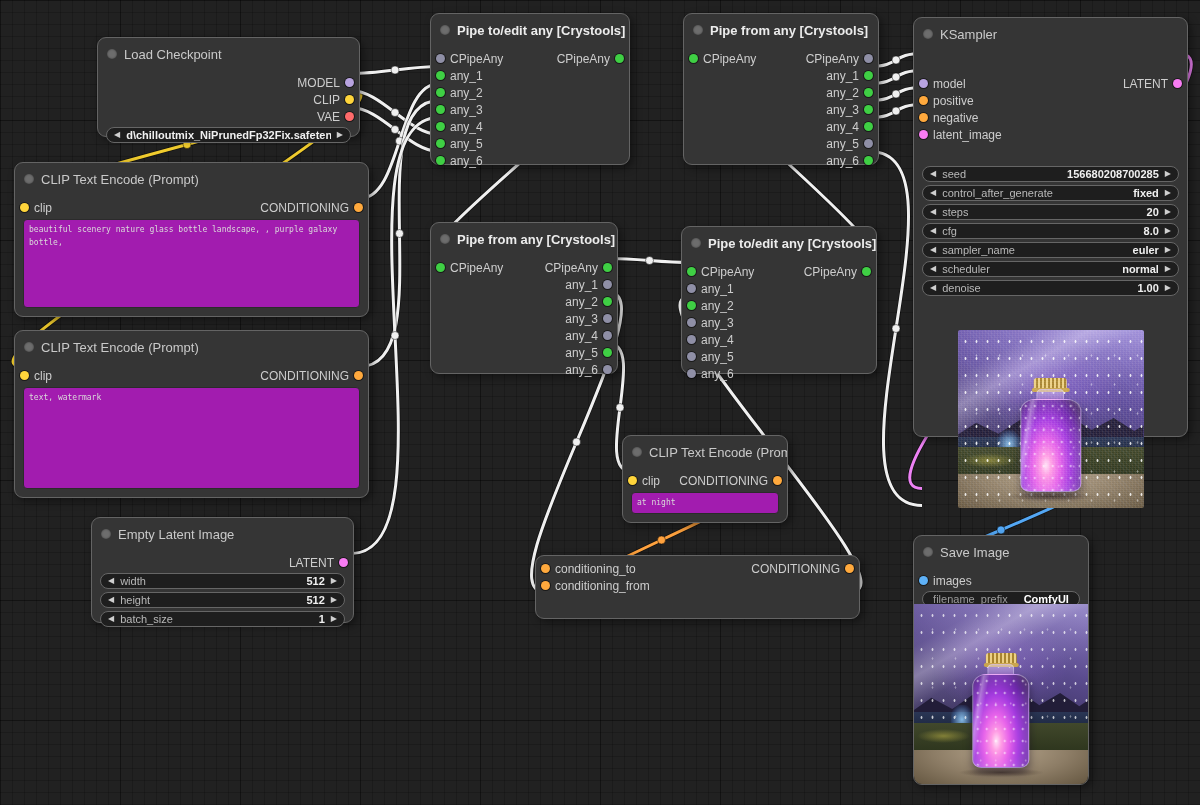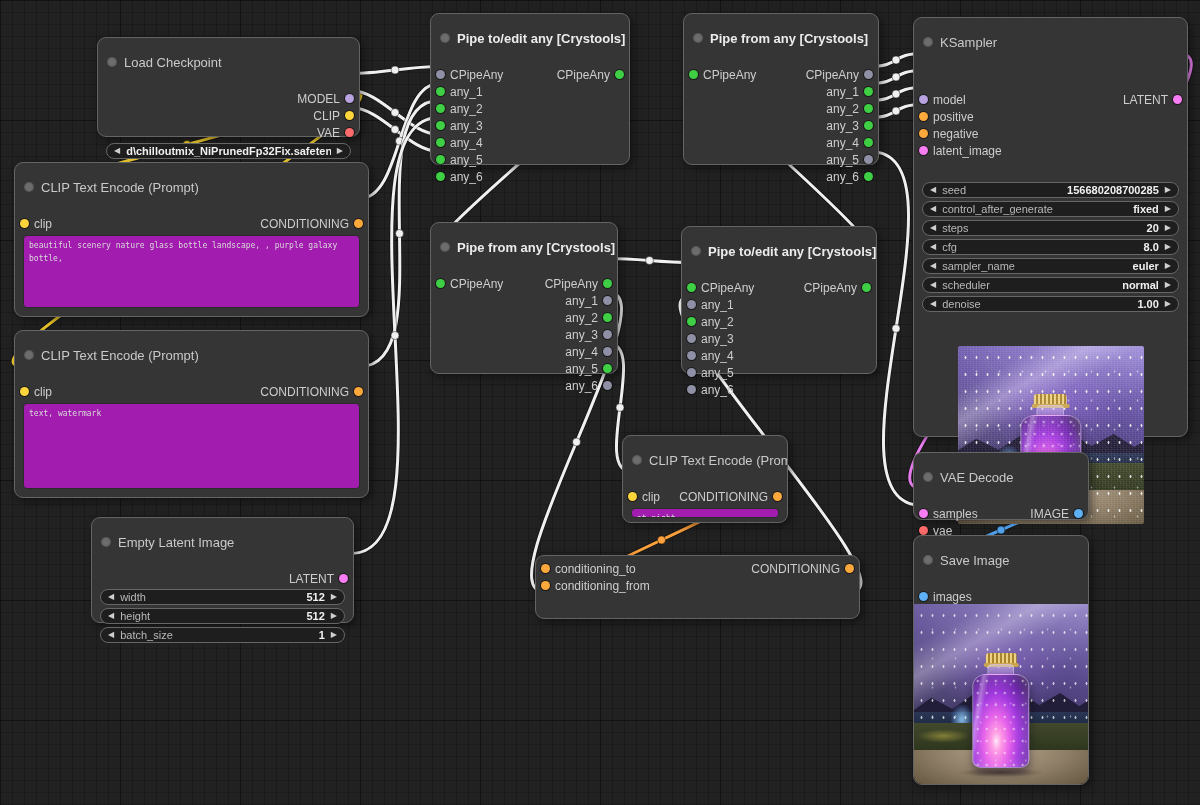--- a/index.html
+++ b/index.html
@@ -6,21 +6,21 @@
   #canvas{position:relative;width:1200px;height:805px;overflow:hidden;background-color:#212121;
     background-image:
       linear-gradient(rgba(0,0,0,.30) 1px,transparent 1px),
       linear-gradient(90deg,rgba(0,0,0,.30) 1px,transparent 1px),
       linear-gradient(rgba(0,0,0,.18) 1px,transparent 1px),
       linear-gradient(90deg,rgba(0,0,0,.18) 1px,transparent 1px);
     background-size:120px 120px,120px 120px,12px 12px,12px 12px;}
   svg.links{position:absolute;left:0;top:0;}
   .node{position:absolute;display:flex;flex-direction:column;background:#353535;border:1px solid #646464;
     border-radius:9px;box-sizing:border-box;box-shadow:3px 3px 9px rgba(0,0,0,.45);}
-  .title{flex:none;height:24px;display:flex;align-items:center;gap:7px;padding:12px 9px;font-size:13px;color:#c9c9c9;overflow:hidden;white-space:nowrap;}
+  .title{flex:none;height:24px;display:flex;align-items:center;gap:7px;padding:4px 9px;font-size:13px;color:#c9c9c9;overflow:hidden;white-space:nowrap;}
   .node.boldtitle .title{color:#ececec;font-weight:700;}
   .tdot{width:10px;height:10px;border-radius:50%;background:#6d6d6d;flex:none;box-shadow:inset 0 0 2px rgba(0,0,0,.5);}
   .rows{flex:none;padding-top:4px;}
   .row{height:17px;display:flex;align-items:center;justify-content:space-between;padding:0 5px;}
   .slot{display:flex;align-items:center;gap:5px;min-width:0;}
   .slabel{font-size:12px;color:#cdcdcd;white-space:nowrap;}
   .dot{width:9px;height:9px;border-radius:50%;box-shadow:0 0 0 1px rgba(0,0,0,.5);flex:none;}
   .widgets{padding:2px 8px 4px;}
   .widget{height:16px;border-radius:8px;background:#1e1e1e;border:1px solid #666;display:flex;align-items:center;
     gap:6px;padding:0 7px;font-size:11px;color:#b9b9b9;margin-bottom:3px;box-sizing:border-box;}
@@ -638,45 +638,20 @@
         <div class="stars"></div>
         <div class="bshadow"></div>
         <div class="bottle">
           <div class="cap"></div>
           <div class="neck"></div>
           <div class="bbody"></div>
         </div>
         <div class="noise"></div>
       </div>
     </div>
-    <div class="node" style="left: 913px; top: 452px; width: 176px; height: 68px;">
-      <div class="title">
-        <span class="tdot"></span>
-        <span class="ttext">VAE Decode</span>
-      </div>
-      <div class="rows">
-        <div class="row">
-          <div class="slot">
-            <span class="dot" style="background: rgb(248, 124, 243);"></span>
-            <span class="slabel">samples</span>
-          </div>
-          <div class="slot">
-            <span class="slabel">IMAGE</span>
-            <span class="dot" style="background: rgb(94, 177, 247);"></span>
-          </div>
-        </div>
-        <div class="row">
-          <div class="slot">
-            <span class="dot" style="background: rgb(255, 107, 107);"></span>
-            <span class="slabel">vae</span>
-          </div>
-          <div class="slot"></div>
-        </div>
-      </div>
-    </div>
     <div class="node" style="left: 913px; top: 535px; width: 176px; height: 250px;">
       <div class="title">
         <span class="tdot"></span>
         <span class="ttext">Save Image</span>
       </div>
       <div class="rows">
         <div class="row">
           <div class="slot">
             <span class="dot" style="background: rgb(94, 177, 247);"></span>
             <span class="slabel">images</span>

